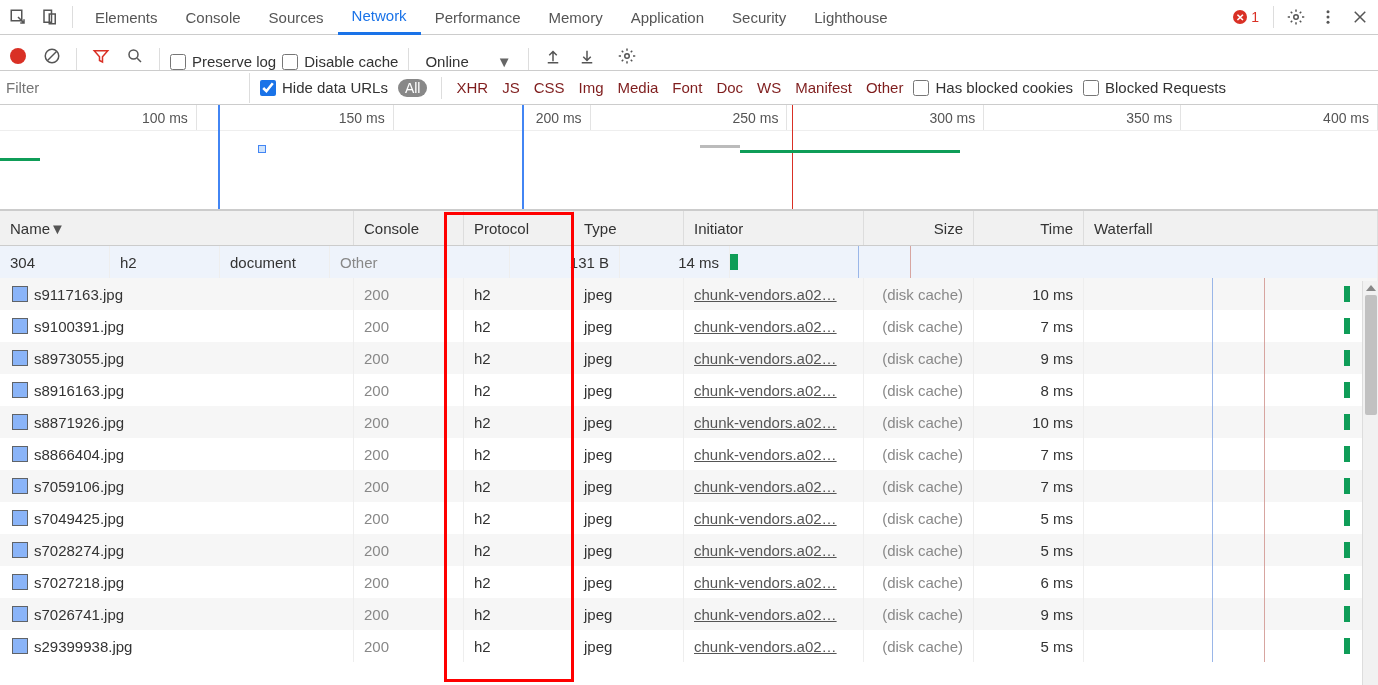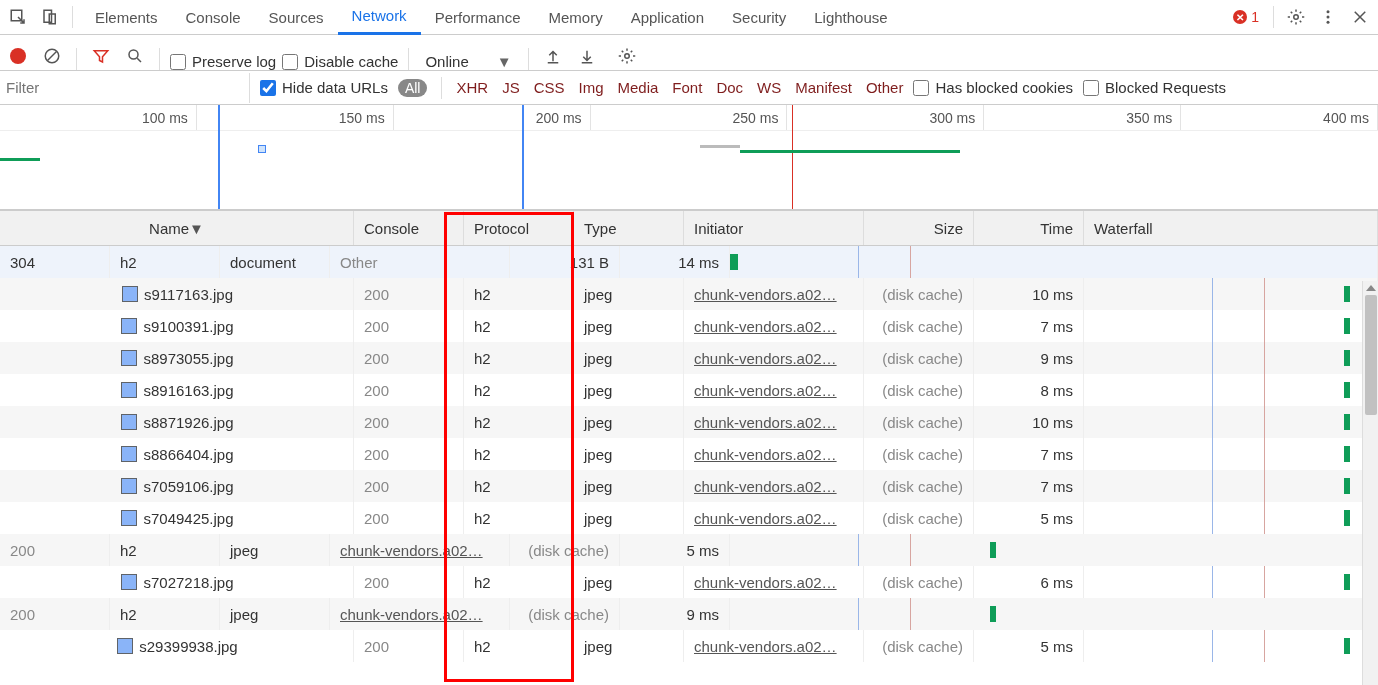--- a/index.html
+++ b/index.html
@@ -127,21 +127,21 @@
   border-bottom: 1px solid #ccc;
   background: #f1f1f1;
 }
 .col {
   display: flex; align-items: center;
   padding: 0 10px;
   border-right: 1px solid #ddd;
   color: #333;
   overflow: hidden; white-space: nowrap; text-overflow: ellipsis;
 }
-.col-name { width: 354px; justify-content: center; }
+.col-name { width: 354px; justify-content: flex-start; }
 .col-status { width: 110px; }
 .col-protocol { width: 110px; }
 .col-type { width: 110px; }
 .col-initiator { width: 180px; }
 .col-size { width: 110px; justify-content: flex-end; }
 .col-time { width: 110px; justify-content: flex-end; }
 .col-waterfall { flex: 1; position: relative; }
 
 .rows { }
 .trow {
@@ -564,20 +564,24 @@
       <div class="col col-time">
         <span class="size-right">5 ms</span>
       </div>
       <div class="col col-waterfall">
         <div class="wf-bar" style="left: 260px; width: 6px;"></div>
         <div class="wf-blue-line" style="left: 128px;"></div>
         <div class="wf-red-line" style="left: 180px;"></div>
       </div>
     </div>
     <div class="trow">
+      <div class="col col-name">
+        <span class="file-ico"></span>
+        <span>s7028274.jpg</span>
+      </div>
       <div class="col col-status muted">200</div>
       <div class="col col-protocol">h2</div>
       <div class="col col-type">jpeg</div>
       <div class="col col-initiator">
         <span class="initiator-link">chunk-vendors.a02…</span>
       </div>
       <div class="col col-size muted">
         <span class="size-right">(disk cache)</span>
       </div>
       <div class="col col-time">
@@ -606,20 +610,24 @@
       <div class="col col-time">
         <span class="size-right">6 ms</span>
       </div>
       <div class="col col-waterfall">
         <div class="wf-bar" style="left: 260px; width: 6px;"></div>
         <div class="wf-blue-line" style="left: 128px;"></div>
         <div class="wf-red-line" style="left: 180px;"></div>
       </div>
     </div>
     <div class="trow">
+      <div class="col col-name">
+        <span class="file-ico"></span>
+        <span>s7026741.jpg</span>
+      </div>
       <div class="col col-status muted">200</div>
       <div class="col col-protocol">h2</div>
       <div class="col col-type">jpeg</div>
       <div class="col col-initiator">
         <span class="initiator-link">chunk-vendors.a02…</span>
       </div>
       <div class="col col-size muted">
         <span class="size-right">(disk cache)</span>
       </div>
       <div class="col col-time">

